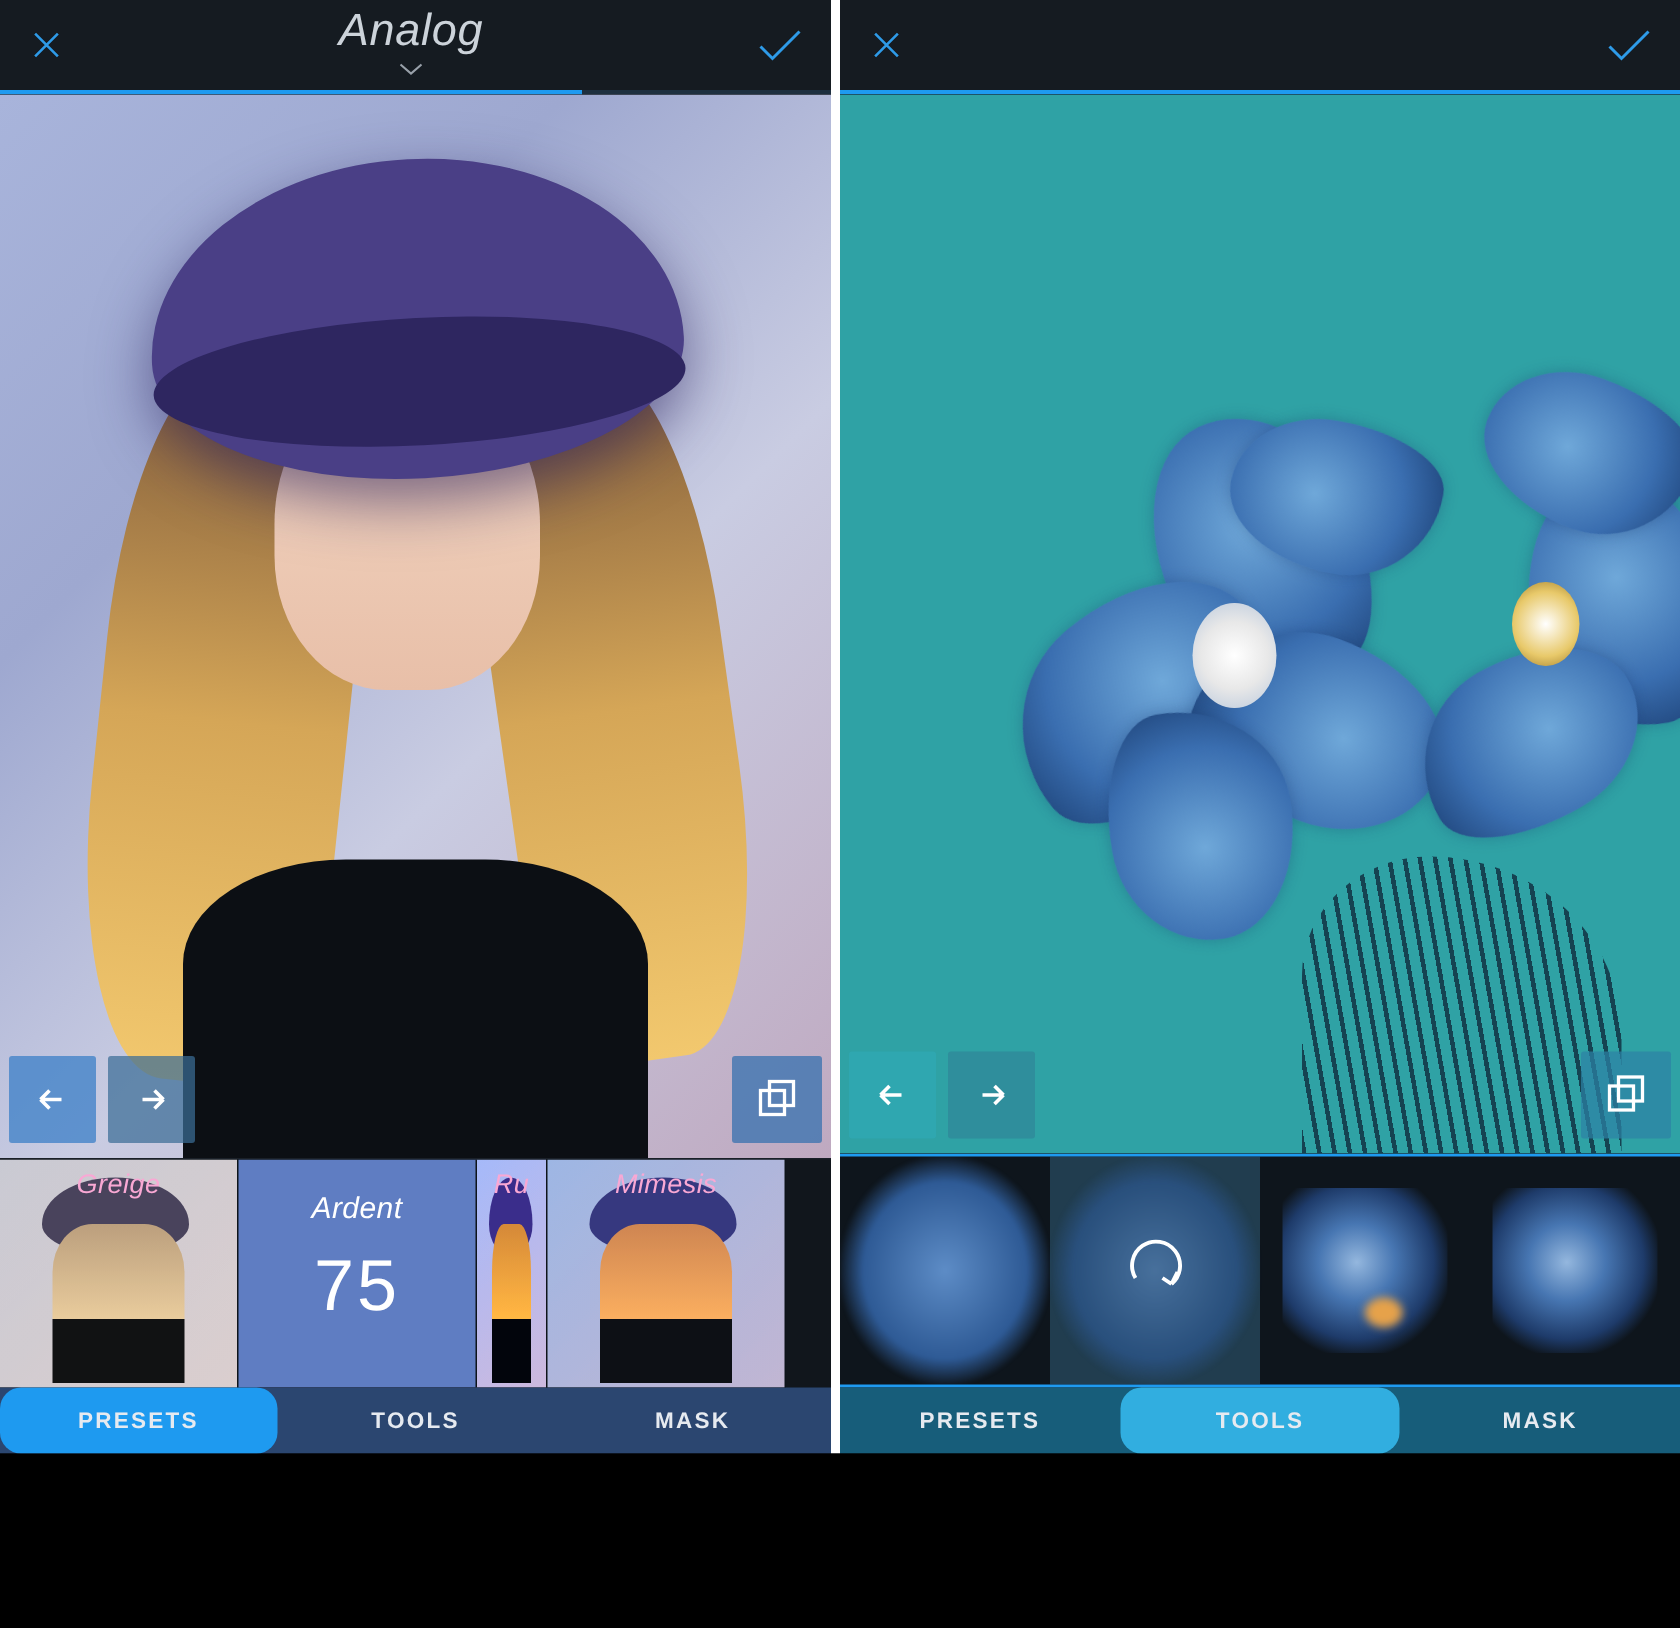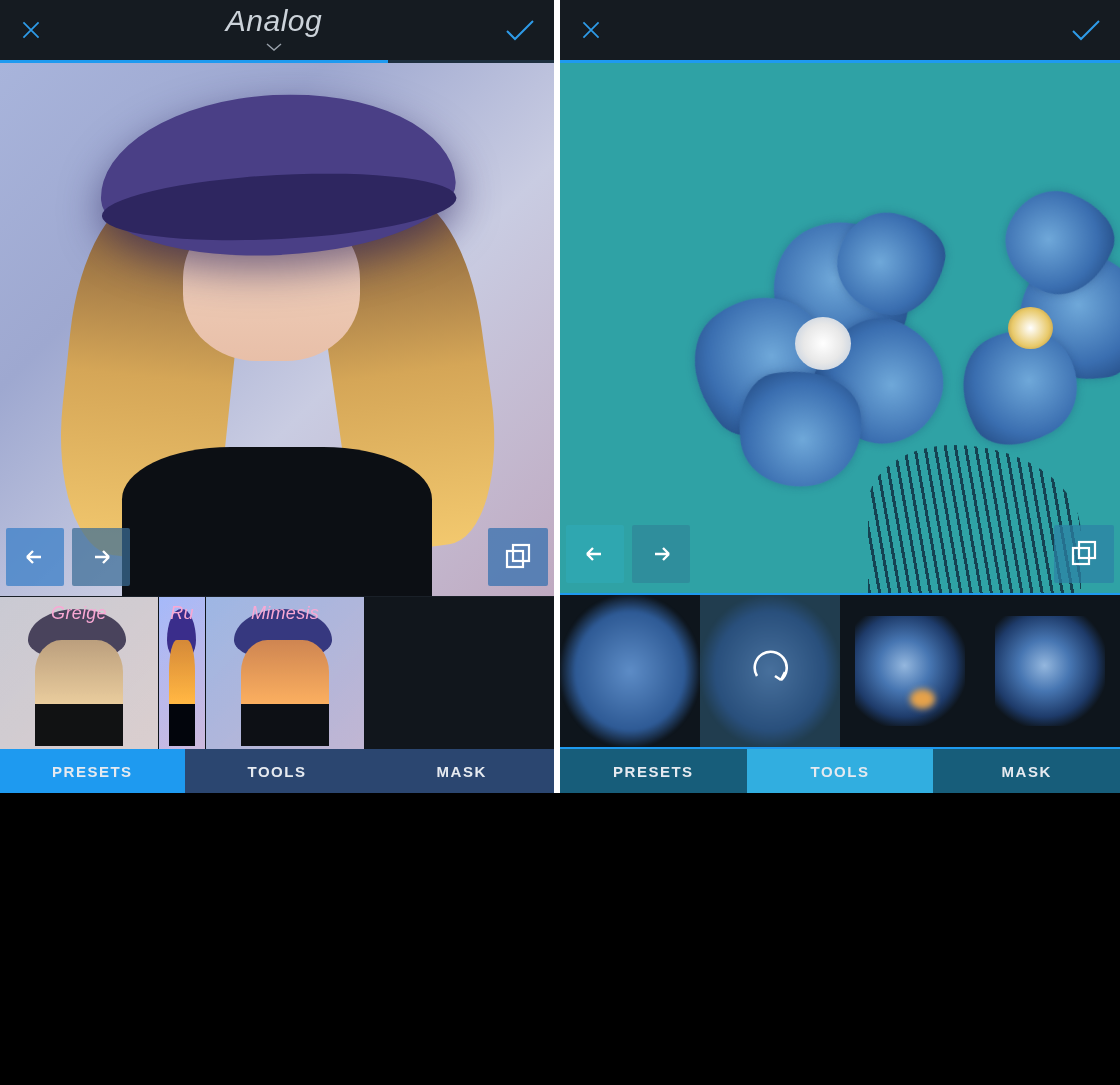--- a/index.html
+++ b/index.html
@@ -1,16 +1,16 @@
 <!DOCTYPE html>
 <html><head>
 <meta charset="utf-8">
 <style>
   html,body{margin:0;padding:0;background:#000;font-family:'Helvetica Neue',Helvetica,Arial,sans-serif;}
-  .container{width:1120px;height:793px;display:flex;justify-content:flex-end;}
+  .container{width:1120px;height:969px;display:flex;justify-content:flex-end;}
   .screen{flex:1;display:flex;flex-direction:column;background:#0e141a;position:relative;}
   .screen.left{border-right:6px solid #fff;}
   
   .header{height:60px;background:#151b21;display:flex;align-items:center;justify-content:space-between;padding:0 18px;position:relative;}
   .header .title{color:#ccd3da;font-size:30px;font-style:italic;font-weight:300;letter-spacing:.5px;}
   .title-stack{display:flex;flex-direction:column;align-items:center;}
   .chev-down{color:#ccd3da;opacity:.8;}
   .x-icon svg, .check-icon svg{display:block;}
   .progress{height:3px;background:#1e3040;display:flex;}
   .progress .fill{background:#1e9af0;height:100%;}
@@ -72,21 +72,21 @@
   .brush-thumb{width:110px;height:110px;}
   .brush-shape{width:100%;height:100%;background:radial-gradient(ellipse at 50% 50%, #5d8cc6 0%, #2e5a95 55%, rgba(20,40,70,0) 72%);filter:blur(1px);}
   .painting-row .preset.selected{background:rgba(80,155,200,.3);}
   .painting-row .preset.selected .redo-swirl{position:absolute;width:50px;height:50px;}
   .brush-thumb.detailed{background:radial-gradient(circle at 45% 45%, #94b7de 0%, #4776b2 30%, #1e3b6a 60%, rgba(0,0,0,0) 75%);}
   .brush-thumb.warm::after{content:'';position:absolute;width:25px;height:20px;background:#e6a24a;border-radius:50%;left:50%;top:62%;filter:blur(3px);}
   .painting-row .preset{position:relative;}
   
   .tab-row{height:44px;background:#2b4670;display:flex;}
   .right .tab-row{background:#175d7a;}
-  .tab{flex:1;display:flex;align-items:center;justify-content:center;color:#e6eaf0;font-size:15px;font-weight:600;letter-spacing:1.5px;}
+  .tab{flex:1;display:flex;align-items:center;justify-content:center;color:#e6eaf0;font-size:15px;font-weight:600;letter-spacing:1.5px;border-radius:14px;}
   .tab.active{background:#1e9af0;}
   .right .tab.active{background:#31aee0;}
 </style>
 </head>
 <body>
 
 <div class="container">
 
   <div class="screen left">
     <div class="header">
@@ -142,20 +142,24 @@
             </svg>
         </div>
       </div>
     </div>
 
     <div class="preset-strip">
       <div class="preset greige">
         <div class="preset-label">Greige</div>
         <div class="preset-thumb thumb-portrait"></div>
       </div>
+      <div class="preset selected">
+        <div class="preset-label">Ardent</div>
+        <div class="preset-value">75</div>
+      </div>
       <div class="preset partial ru">
         <div class="preset-label">Ru</div>
         <div class="preset-thumb thumb-portrait"></div>
       </div>
       <div class="preset mimesis">
         <div class="preset-label">Mimesis</div>
         <div class="preset-thumb thumb-portrait"></div>
       </div>
     </div>
 

